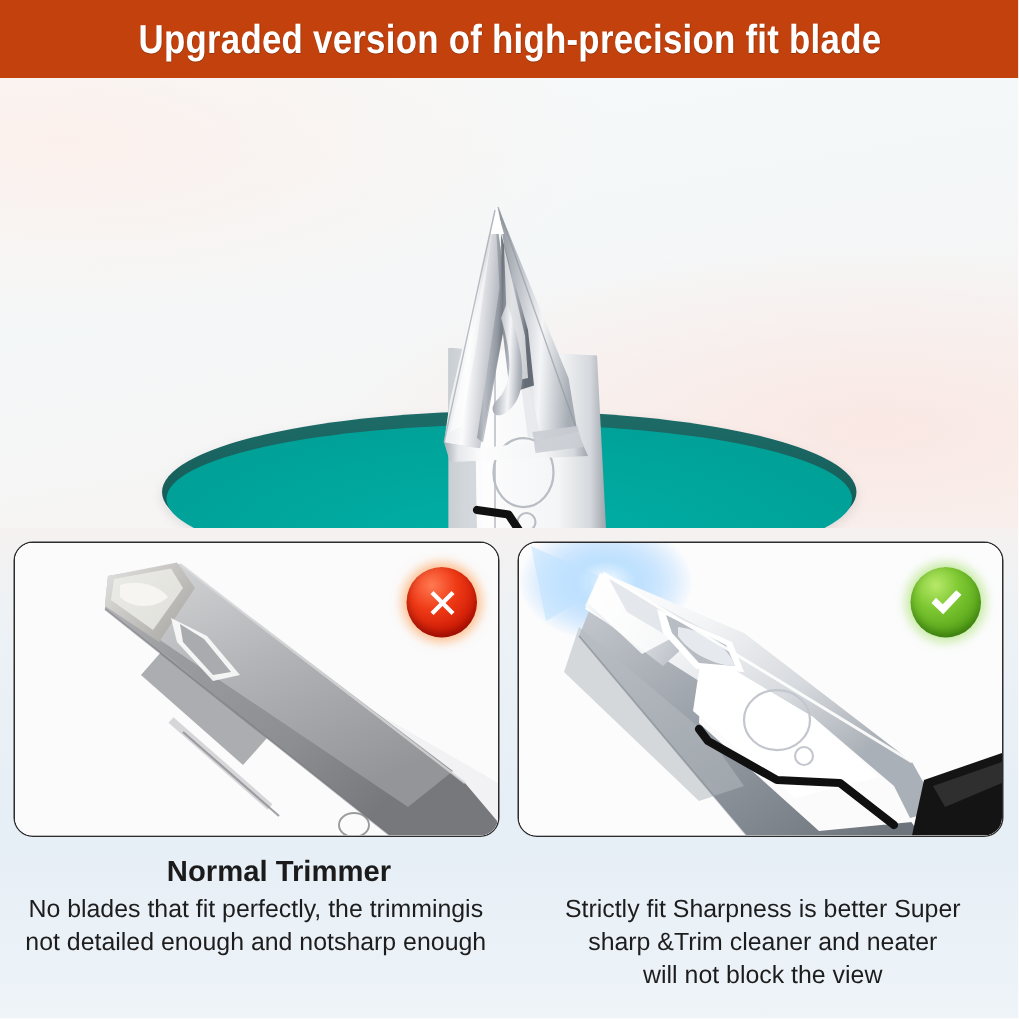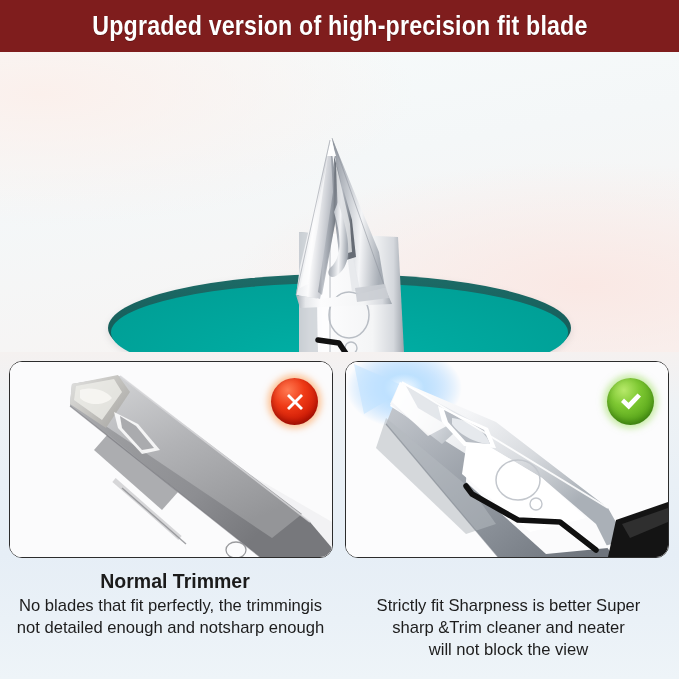--- a/index.html
+++ b/index.html
@@ -15,21 +15,21 @@
     font-family: "Liberation Sans", sans-serif;
     background: #fdfbfa;
   }
 
   
   #banner {
     position: absolute;
     left: 0; top: 0;
     width: 679px;
     height: 52px;
-    background: #7f1d1d;
+    background: #c2410c;
     display: flex;
     align-items: center;
     justify-content: center;
   }
   #banner-title {
     font-family: "Liberation Sans Narrow", "Liberation Sans", sans-serif;
     font-weight: bold;
     font-size: 27px;
     letter-spacing: 0.2px;
     color: #ffffff;
@@ -140,21 +140,21 @@
   .cap-body {
     position: absolute;
     width: 345px;
     text-align: center;
     font-size: 16.6px;
     line-height: 22px;
     color: #1d1d1d;
     top: 243px;
     white-space: pre-line;
   }
-  #cap-title-left { left: 5px; text-align: center; }
+  #cap-title-left { left: 16px; text-align: center; }
   #cap-body-left  { left: -2px; }
   #cap-title-right{ left: 339px; }
   #cap-body-right { left: 336px; }
 </style>
 </head>
 <body>
 
 <div id="page">
 
   <div id="banner">

